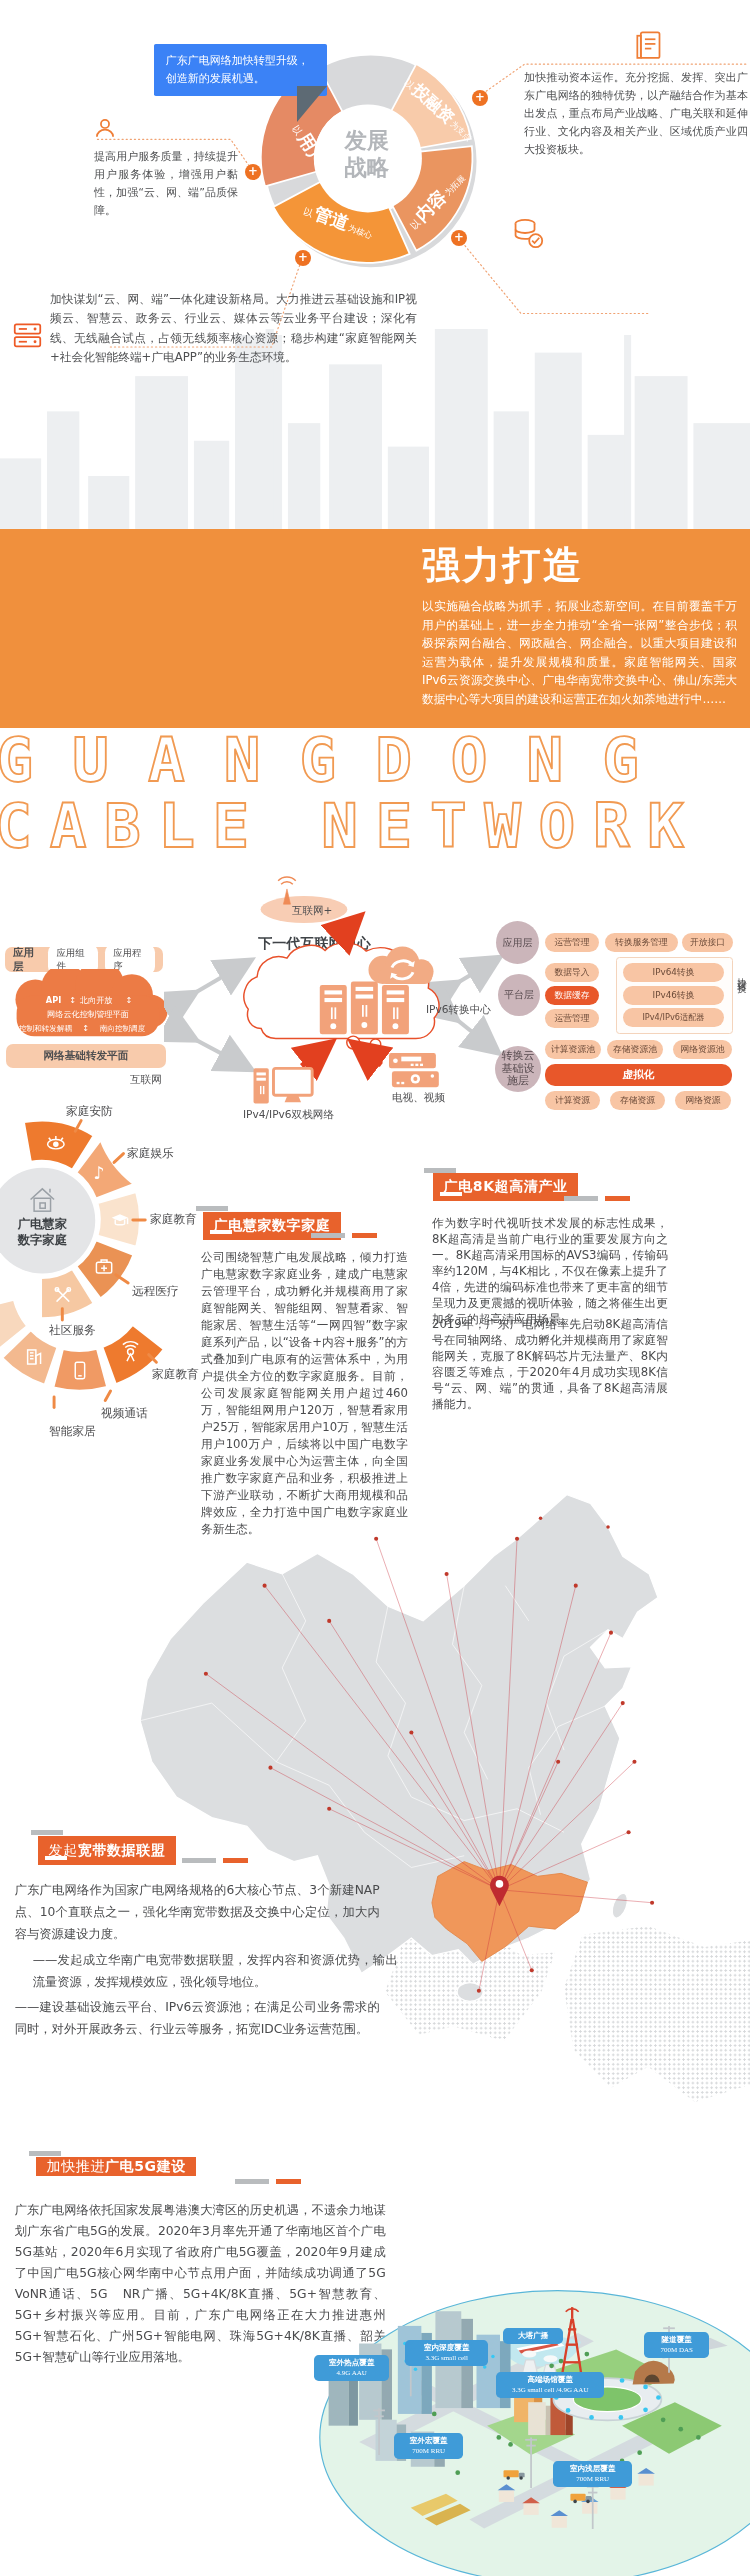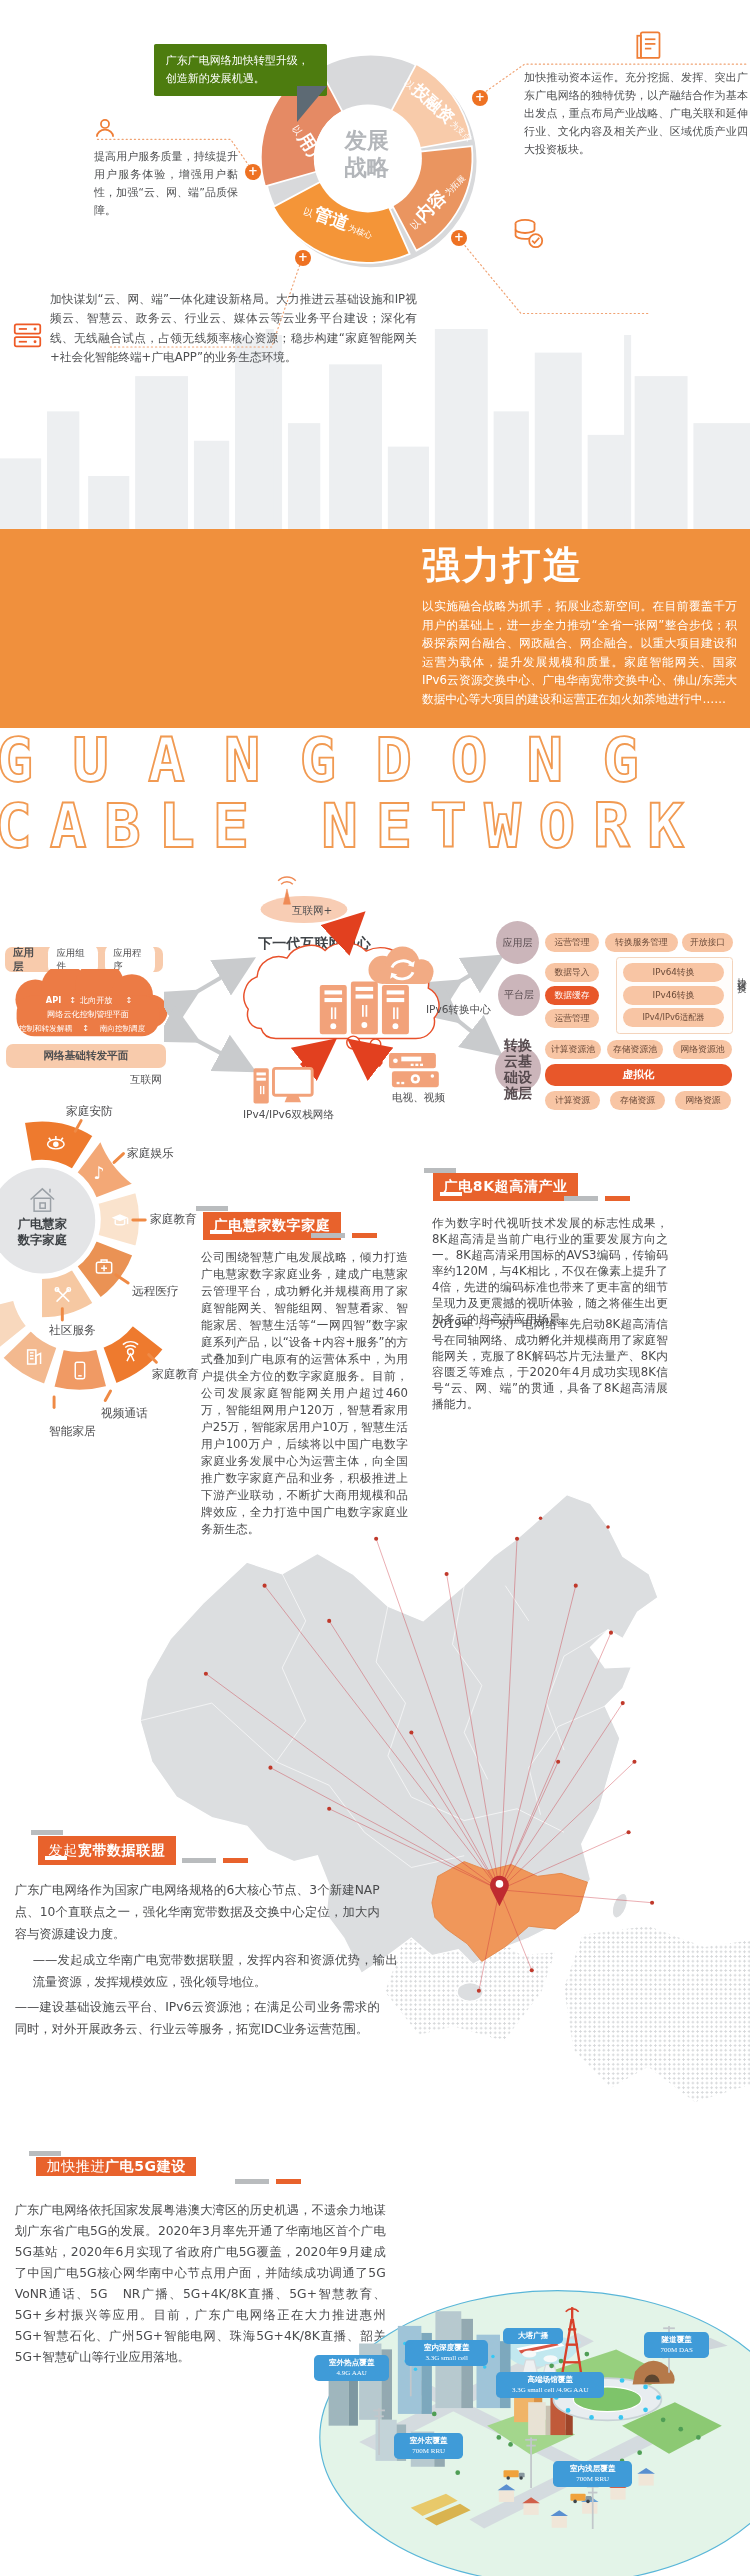--- a/index.html
+++ b/index.html
@@ -3,21 +3,21 @@
 <meta charset="utf-8">
 <style>
   html,body{margin:0;padding:0;background:#fff;}
   body{font-family:"DejaVu Sans","Liberation Sans",sans-serif;color:#4a4b4d;}
   #page{position:relative;width:751px;height:2576px;overflow:hidden;background:#fff;margin:0 auto;}
   .abs{position:absolute;}
   p{margin:0;}
   span:empty{display:none;}
 
   
-  .bubble{left:154px;top:44px;width:150px;background:#4d7c0f;color:#fff;font-size:11px;line-height:17.6px;
+  .bubble{left:154px;top:44px;width:150px;background:#3b82f6;color:#fff;font-size:11px;line-height:17.6px;
           padding:8.2px 11.7px;border-radius:1.8px;}
   .bubble-tail{left:297px;top:86px;width:0;height:0;border-left:30.5px solid #5d6a74;border-bottom:36px solid transparent;}
   .note{font-size:11px;line-height:18px;color:#4f5052;text-align:justify;}
   .plus{width:16px;height:16px;border-radius:50%;background:#ee7223;color:#fff;font-size:11.7px;font-weight:bold;
         display:flex;align-items:center;justify-content:center;line-height:1;}
 
   
   .banner{left:0;top:529px;width:751px;height:199px;background:#f0903d;}
   .banner h1{position:absolute;left:422px;top:10.6px;margin:0;color:#fff;font-size:38px;letter-spacing:2.3px;font-weight:bold;}
   .banner p{position:absolute;left:422px;top:68px;width:315px;color:#fff;font-size:11.7px;line-height:18.5px;text-align:justify;}
@@ -330,21 +330,21 @@
   <div class="abs glabel" style="left:243px;top:1108px;">IPv4/IPv6双栈网络</div>
   <div class="abs glabel" style="left:392px;top:1091px;">电视、视频</div>
   <div class="abs glabel" style="left:426px;top:1003px;">IPv6转换中心</div>
 
   <div class="abs rcircle" style="left:496px;top:921px;width:43px;height:43px;">
       <span>应用层</span>
     </div>
   <div class="abs rcircle" style="left:498px;top:974px;width:42px;height:42px;">
       <span>平台层</span>
     </div>
-  <div class="abs rcircle" style="left:495px;top:1046px;width:46px;height:46px;font-size:14px;font-weight:bold;">
+  <div class="abs rcircle" style="left:495px;top:1046px;width:46px;height:46px;font-size:11px;">
       <span style="padding:0 3.5px;">转换云基础设施层</span>
     </div>
 
   <div class="abs pill" style="left:545px;top:933px;width:54px;">
       <span>运营管理</span>
     </div>
   <div class="abs pill" style="left:605px;top:933px;width:73px;">
       <span>转换服务管理</span>
     </div>
   <div class="abs pill" style="left:682px;top:933px;width:51px;">

